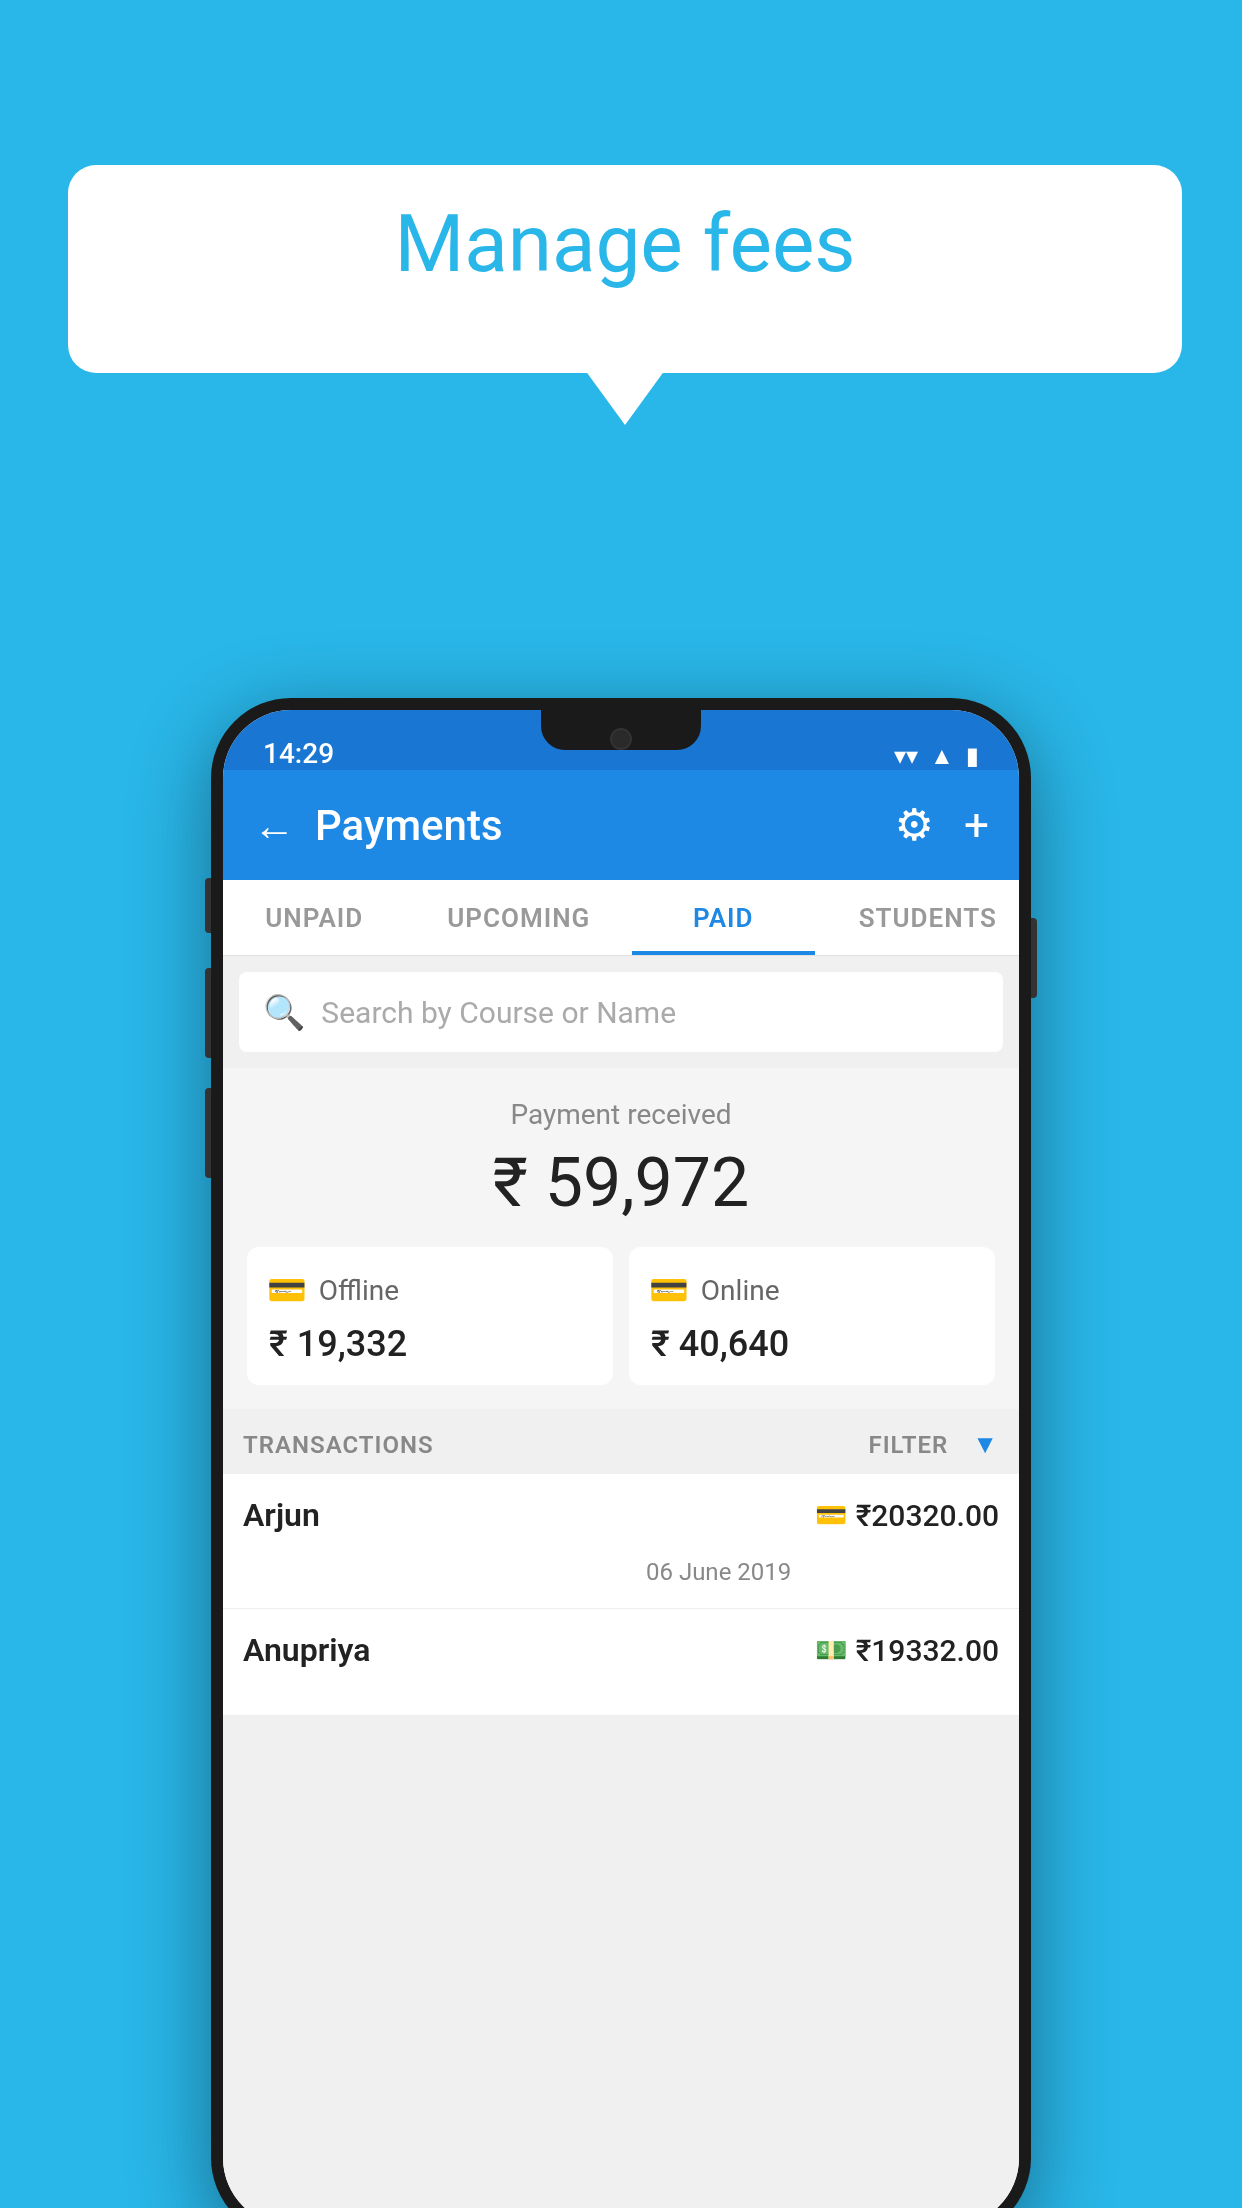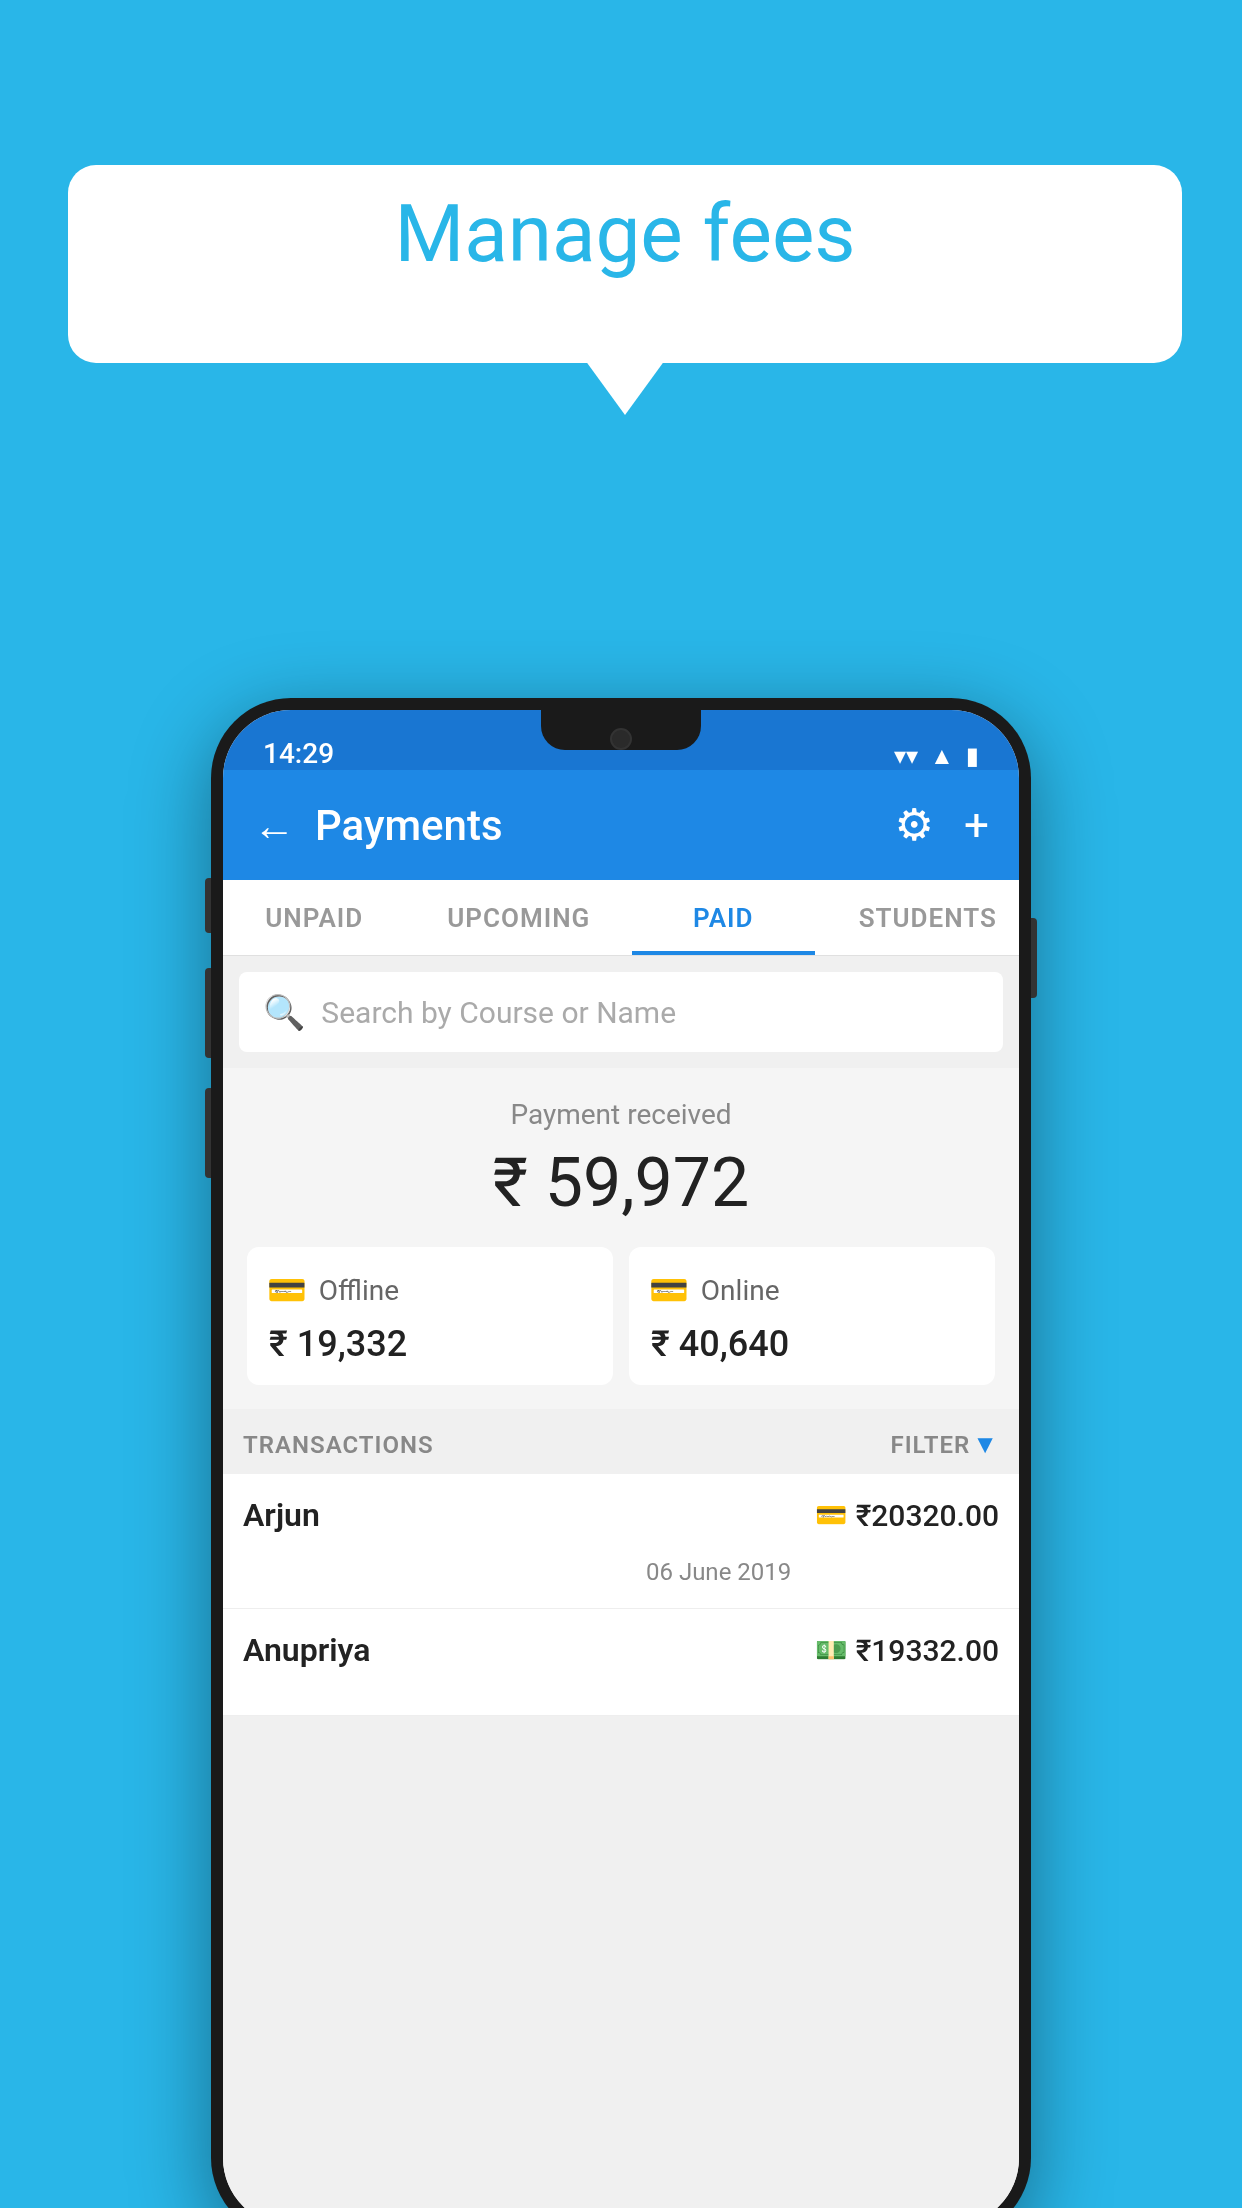--- a/index.html
+++ b/index.html
@@ -14,21 +14,21 @@
     }
 
     
     .speech-bubble {
       position: absolute;
       top: 165px;
       left: 68px;
       right: 60px;
       background: white;
       border-radius: 28px;
-      padding: 25px 60px 65px;
+      padding: 35px 60px 65px;
       text-align: center;
     }
 
     .speech-bubble::after {
       content: '';
       position: absolute;
       bottom: -52px;
       left: 50%;
       transform: translateX(-50%);
       width: 0;
@@ -304,21 +304,21 @@
     .transactions-label {
       font-size: 24px;
       font-weight: 600;
       color: #888;
       letter-spacing: 1px;
     }
 
     .filter-btn {
       display: flex;
       align-items: center;
-      gap: 2px;
+      gap: 24px;
       font-size: 24px;
       font-weight: 600;
       color: #888;
       letter-spacing: 1px;
       cursor: pointer;
     }
 
     .filter-icon {
       color: #1e88e5;
       font-size: 26px;

